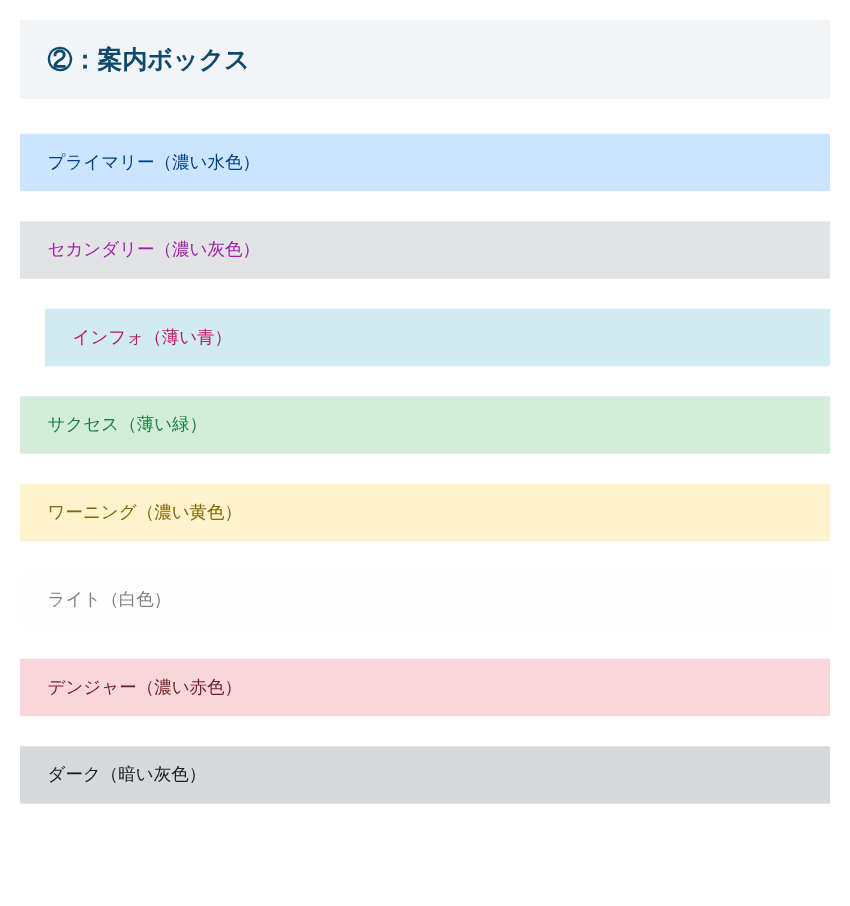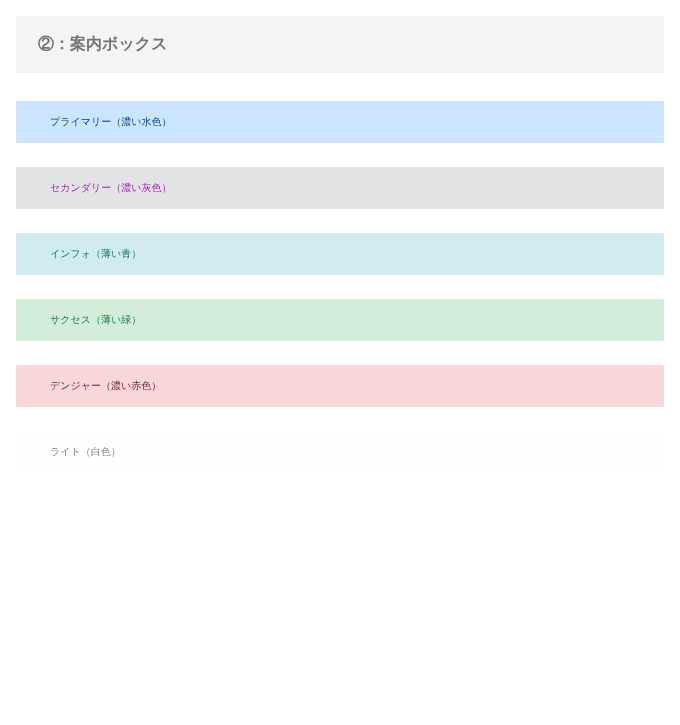--- a/index.html
+++ b/index.html
@@ -12,41 +12,42 @@
       background: #ffffff;
       width: 680px;
       padding: 0;
     }
     .header {
       background: #f3f4f5;
       padding: 18px 22px;
       margin-bottom: 28px;
     }
     .header-title {
-      font-size: 16px;
+      font-size: 20px;
       font-weight: bold;
-      color: #737373;
+      color: #0c4a6e;
     }
     .alert-box {
-      padding: 14px 34px;
+      padding: 14px 22px;
       margin-bottom: 24px;
-      font-size: 10px;
+      font-size: 14px;
       border-radius: 1px;
     }
     .alert-primary {
       background: #cce5ff;
       color: #004085;
     }
     .alert-secondary {
       background: #e2e3e5;
       color: #a21caf;
     }
     .alert-info {
       background: #d1ecf1;
-      color: #0f766e;
+      color: #be185d;
+      margin-left: 20px;
     }
     .alert-success {
       background: #d4edda;
       color: #15803d;
     }
     .alert-warning {
       background: #fff3cd;
       color: #856404;
     }
     .alert-danger {
@@ -82,22 +83,28 @@
   </div>
 
   <div class="alert-box alert-info">
     <span>インフォ（薄い青）</span>
   </div>
 
   <div class="alert-box alert-success">
     <span>サクセス（薄い緑）</span>
   </div>
 
-
-  <div class="alert-box alert-danger">
-    <span>デンジャー（濃い赤色）</span>
+  <div class="alert-box alert-warning">
+    <span>ワーニング（濃い黄色）</span>
   </div>
 
   <div class="alert-box alert-light">
     <span>ライト（白色）</span>
   </div>
 
+  <div class="alert-box alert-danger">
+    <span>デンジャー（濃い赤色）</span>
+  </div>
+
+  <div class="alert-box alert-dark">
+    <span>ダーク（暗い灰色）</span>
+  </div>
 </div>
 
 </body></html>

